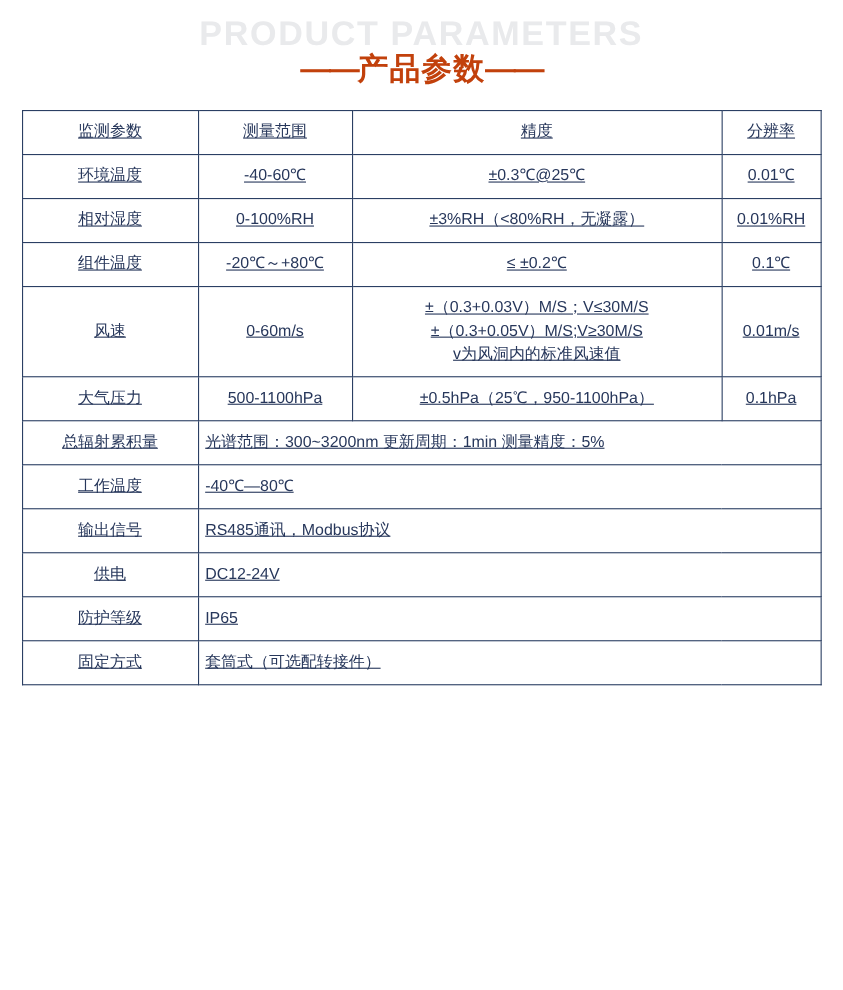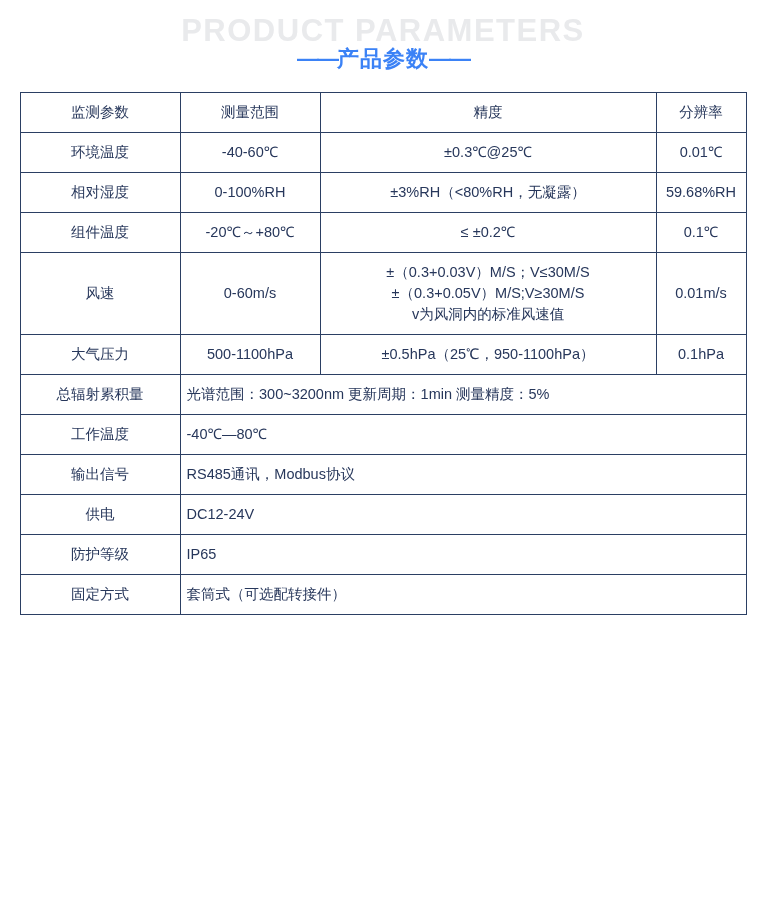--- a/index.html
+++ b/index.html
@@ -31,43 +31,44 @@
     line-height: 1.1;
     user-select: none;
   }
   .title-cn-wrap {
     text-align: center;
     margin-top: -4px;
     margin-bottom: 18px;
   }
   .title-cn {
     display: inline-block;
-    font-size: 22px;
+    font-size: 28px;
     font-weight: bold;
-    color: #3b82f6;
+    color: #c2410c;
     letter-spacing: 1px;
     position: relative;
   }
   .title-cn .dash {
     letter-spacing: -2px;
     font-weight: bold;
   }
   table.params {
     border-collapse: collapse;
     width: 726px;
     margin: 0 auto;
     table-layout: fixed;
   }
   table.params td {
     border: 1px solid #2b3f63;
     font-size: 14.5px;
     color: #27375b;
     padding: 9px 6px;
     line-height: 1.45;
     vertical-align: middle;
+    text-decoration: underline;
   }
   .c-center { text-align: center; }
   .c-left { text-align: left; padding-left: 14px; }
   .col-a { width: 160px; }
   .col-b { width: 140px; }
   .col-c { width: 336px; }
   .col-d { width: 90px; }
   .multi-line { white-space: pre-line; line-height: 1.6; }
 </style>
 </head>
@@ -101,21 +102,21 @@
         <td class="c-center">环境温度</td>
         <td class="c-center">-40-60℃</td>
         <td class="c-center">±0.3℃@25℃</td>
         <td class="c-center">0.01℃</td>
       </tr>
 
       <tr>
         <td class="c-center">相对湿度</td>
         <td class="c-center">0-100%RH</td>
         <td class="c-center">±3%RH（&lt;80%RH，无凝露）</td>
-        <td class="c-center">59.68%RH</td>
+        <td class="c-center">0.01%RH</td>
       </tr>
 
       <tr>
         <td class="c-center">组件温度</td>
         <td class="c-center">-20℃～+80℃</td>
         <td class="c-center">≤ ±0.2℃</td>
         <td class="c-center">0.1℃</td>
       </tr>
 
       <tr>

